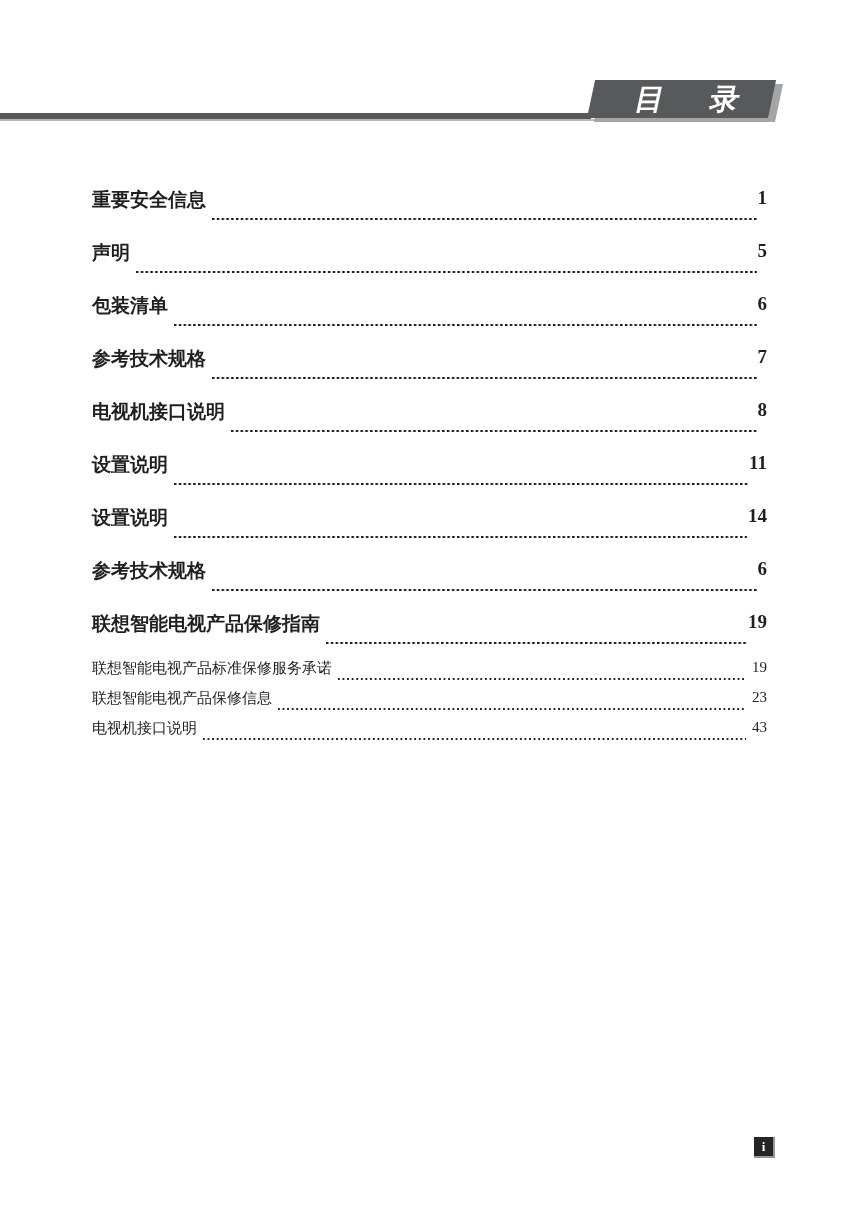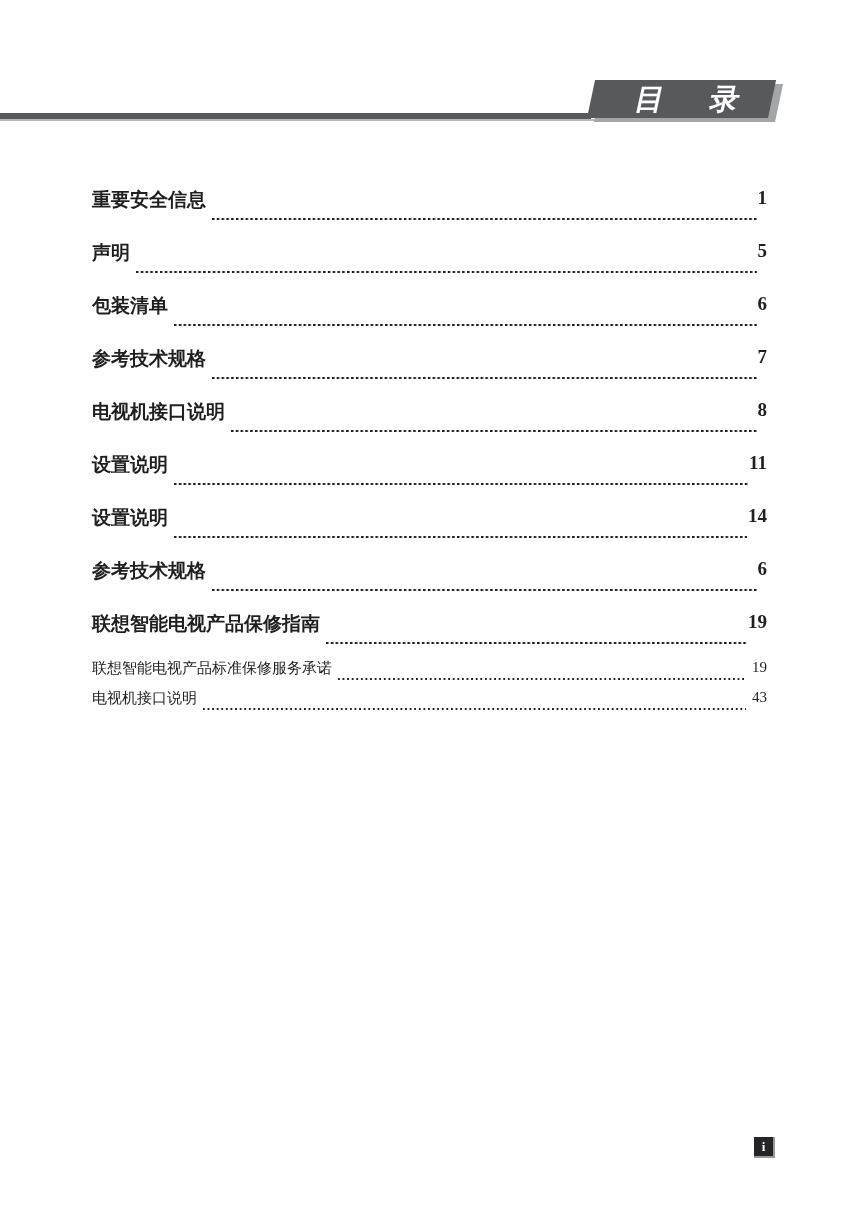--- a/index.html
+++ b/index.html
@@ -194,20 +194,25 @@
     <span class="pg">19</span>
   </div>
 
   <div class="toc-sub">
     <div class="toc-row l2">
       <span class="lbl">联想智能电视产品标准保修服务承诺</span>
       <span class="dots"></span>
       <span class="pg">19</span>
     </div>
     <div class="toc-row l2">
+      <span class="lbl">联想智能电视产品保修信息</span>
+      <span class="dots"></span>
+      <span class="pg">23</span>
+    </div>
+    <div class="toc-row l2">
       <span class="lbl">电视机接口说明</span>
       <span class="dots"></span>
       <span class="pg">43</span>
     </div>
   </div>
 </div>
 
 <div class="page-indicator">
   <span>i</span>
 </div>

